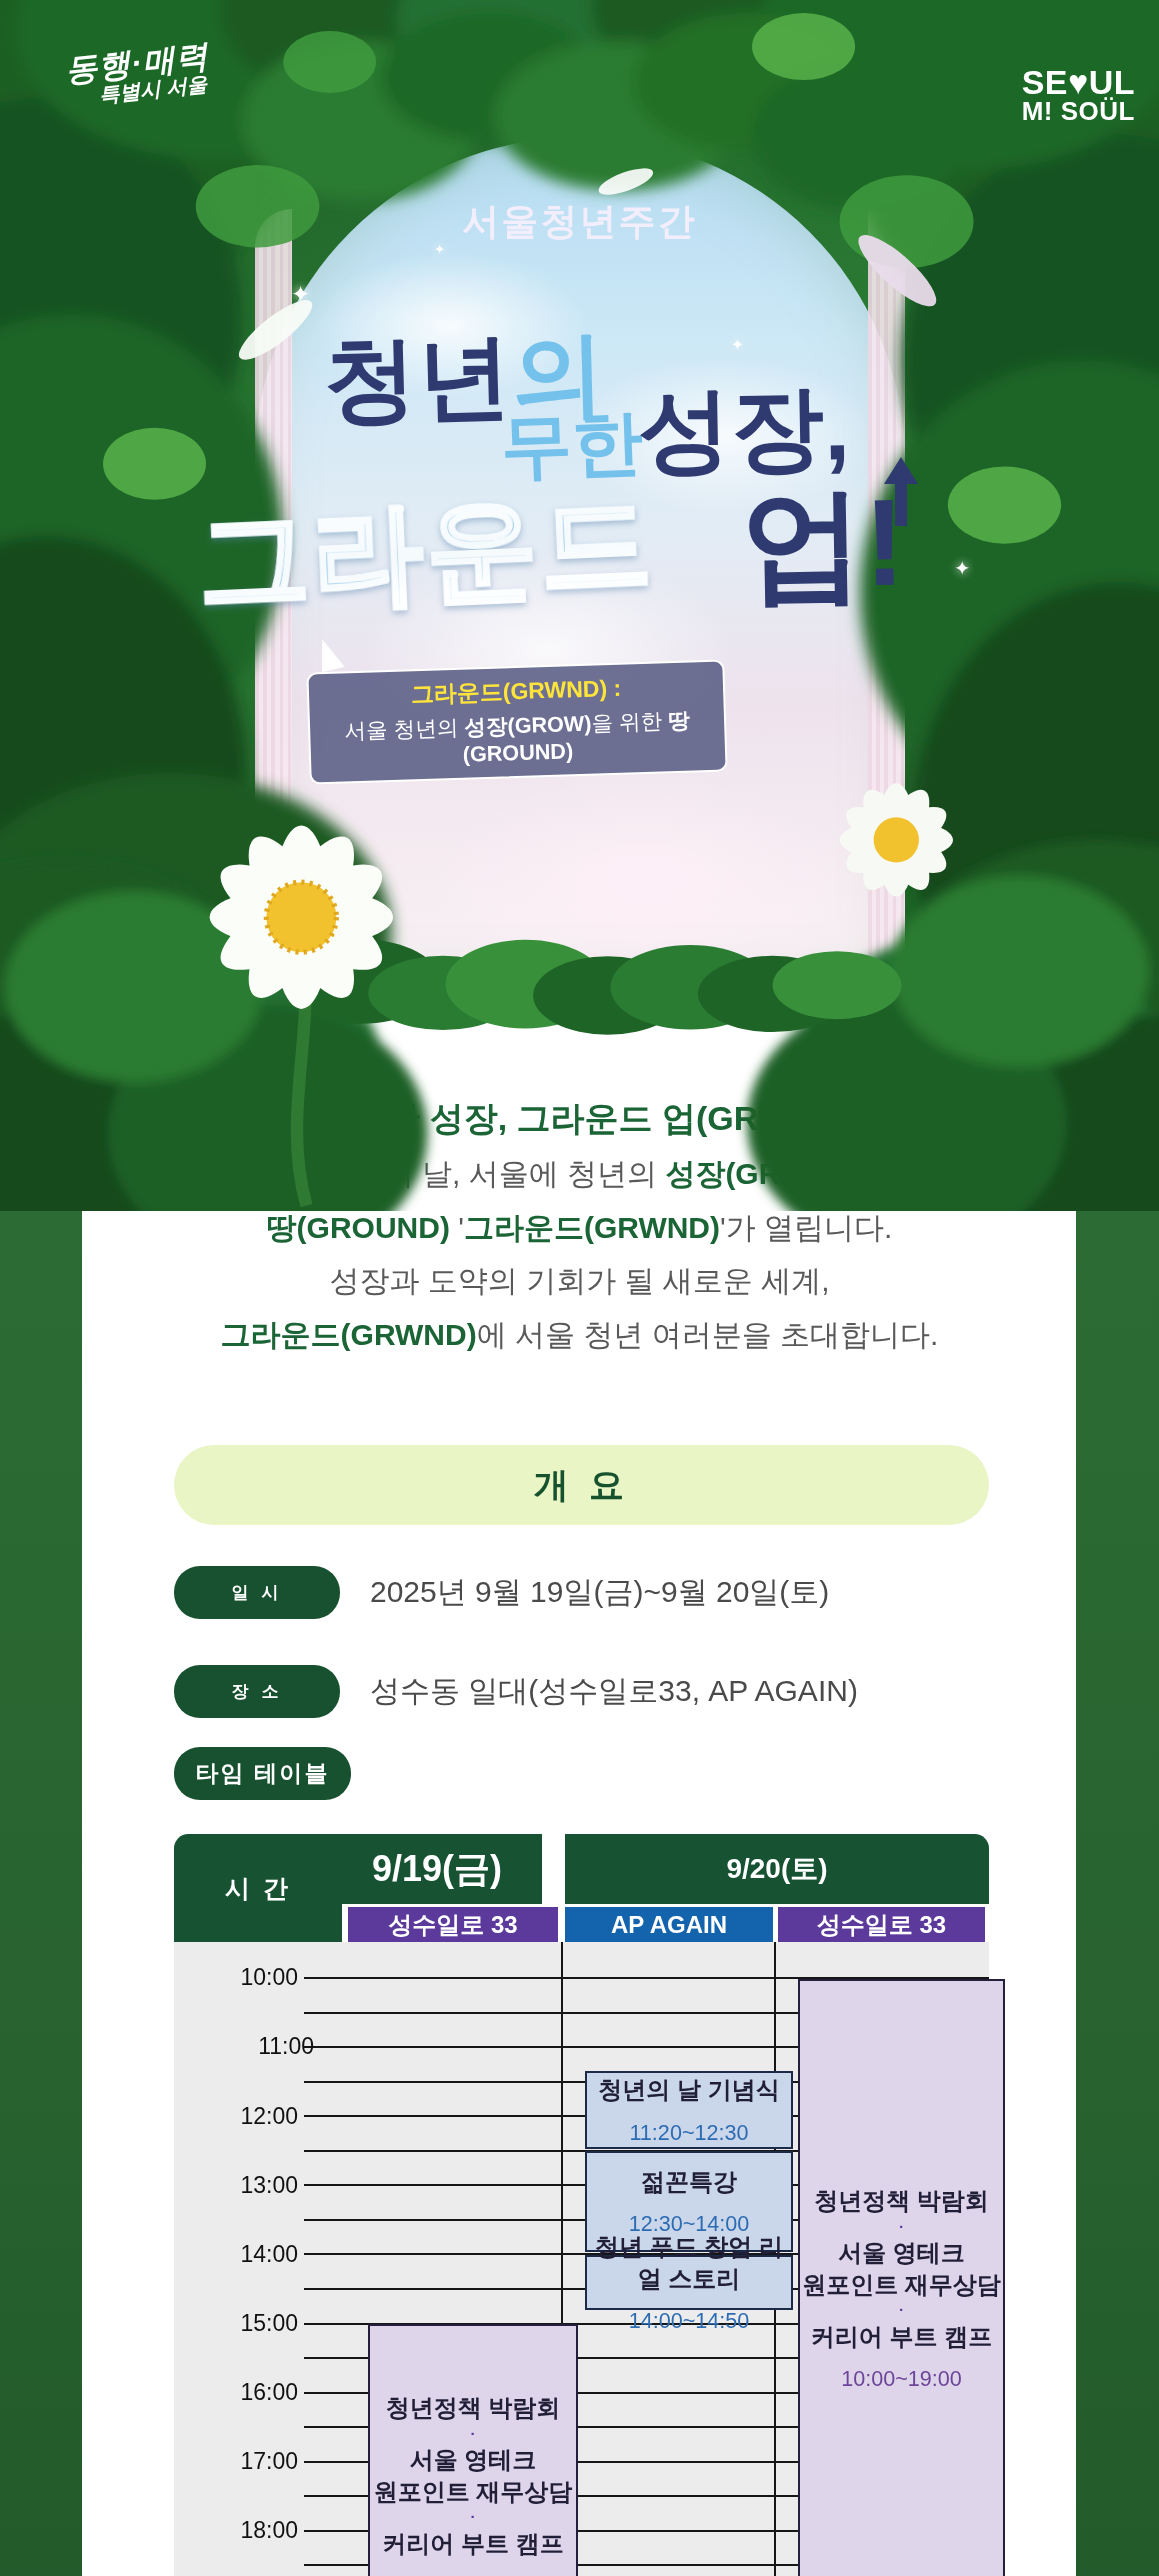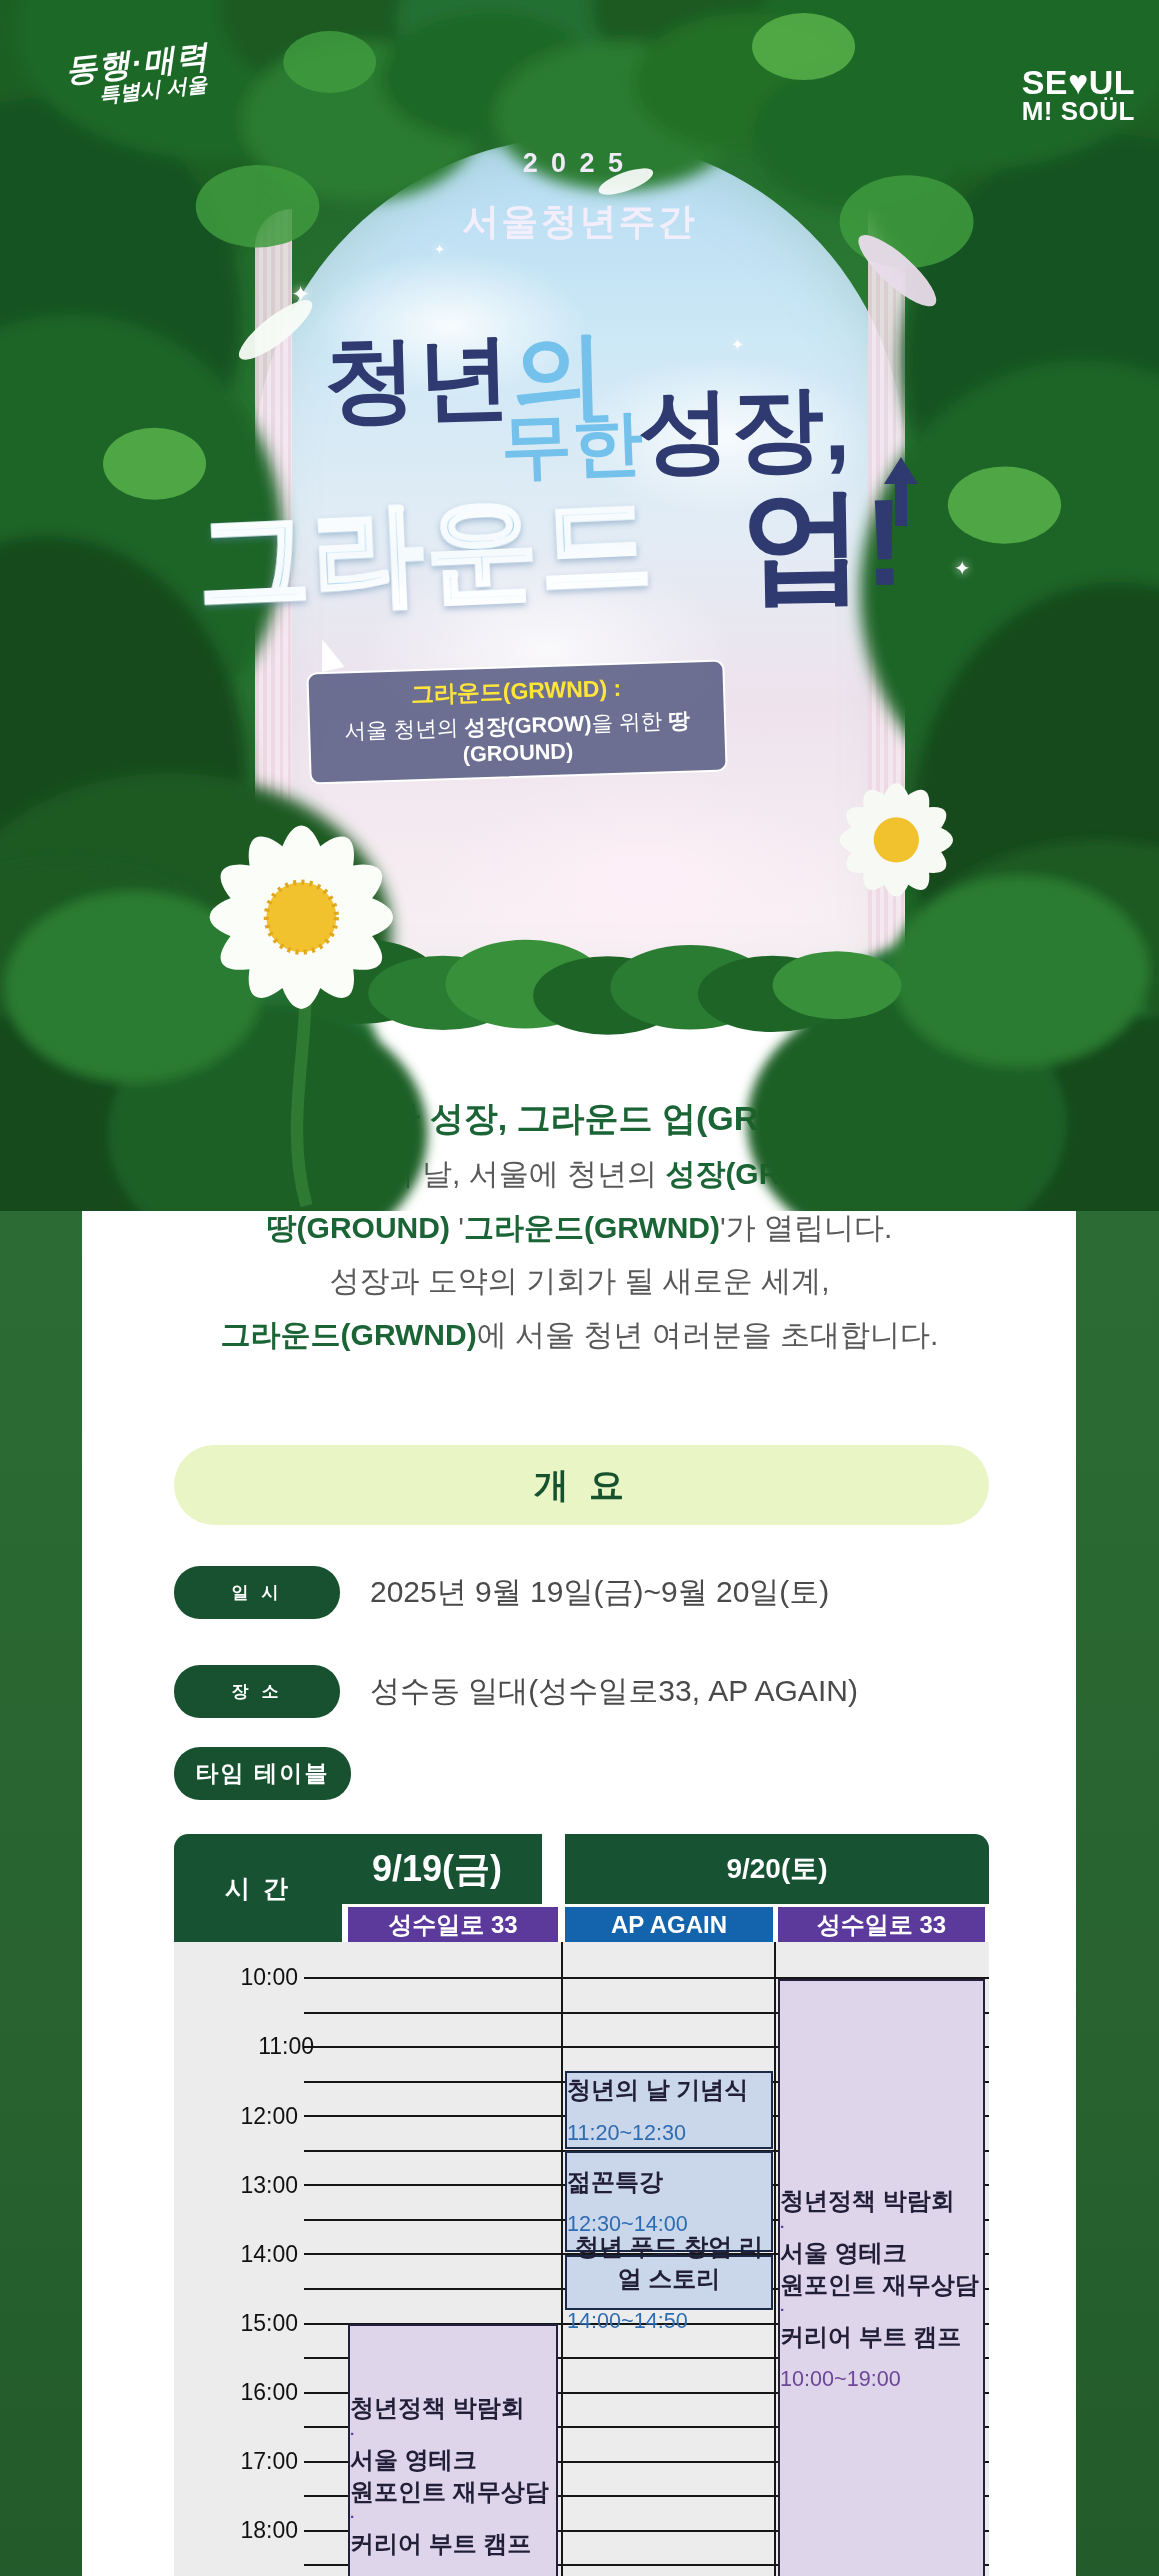--- a/index.html
+++ b/index.html
@@ -108,22 +108,22 @@
   
   .tt-cell { position:absolute; display:flex; align-items:center; justify-content:center;
     color:#fff; font-weight:700; }
   .tt-green { background:#175233; }
   .tt-purple { background:#5b3a9b; }
   .tt-blue { background:#1463ad; }
   .tt-body { position:absolute; background:#ececec; }
   .tt-line { position:absolute; height:1.5px; background:#161616; }
   .tt-vline { position:absolute; width:1.5px; background:#161616; }
   .tt-hour { position:absolute; text-align:right; font-size:23px; color:#111; }
-  .tt-block { position:absolute; display:flex; flex-direction:column; align-items:flex-start;
-    justify-content:center; text-align:center; }
+  .tt-block { position:absolute; display:flex; flex-direction:column; align-items:center;
+    justify-content:center; text-align:center;margin-left:20px; }
   .tt-block.purple { background:#ded5ea; border:2.1px solid #241f3d; }
   .tt-block.blue { background:#cad6e9; border:2.1px solid #1c2a4a; }
   .ev-title { font-size:24px; font-weight:700; color:#211e38; line-height:1.32; }
   .ev-dot { font-size:15.5px; font-weight:900; color:#5b3a9b; line-height:1.3; }
   .ev-time { font-size:21.6px; margin-top:13.4px; }
   .tt-block.blue .ev-time { color:#2d6cb3; }
   .tt-block.purple .ev-time { color:#6d4699; }
 </style>
 </head>
 <body>
@@ -177,21 +177,20 @@
   </svg>
 
   <div class="abs logo-city">
     <div class="l1">동행·매력</div>
     <div class="l2">특별시 서울</div>
   </div>
   <div class="abs logo-soul">
     <div class="l1">SE♥UL</div>
     <div class="l2">M! SOÜL</div>
   </div>
-  <div class="abs hero-year">2025</div>
   <div class="abs hero-week">서울청년주간</div>
 
   <div class="abs sparkle" style="left:291px;top:281px;font-size:23px">✦</div>
   <div class="abs sparkle" style="left:731px;top:336px;font-size:15.5px">✦</div>
   <div class="abs sparkle" style="left:434px;top:242px;font-size:13.4px">✦</div>
   <div class="abs sparkle" style="left:954px;top:557px;font-size:19.6px">✦</div>
 
   <div class="abs t-row1"><span>청년</span><span class="lb">의</span></div>
   <div class="abs t-muhan">무한</div>
   <div class="abs t-seong">성장,</div>

